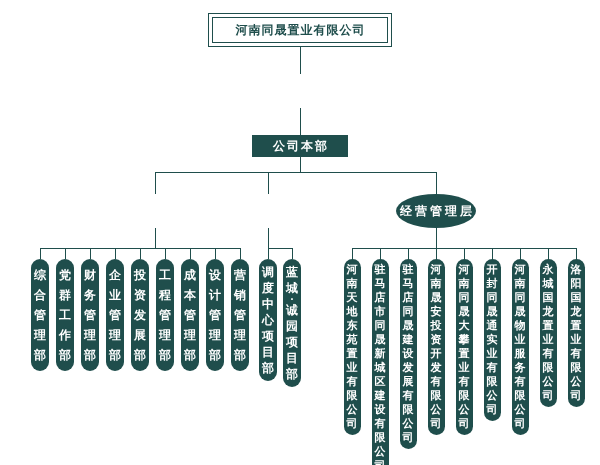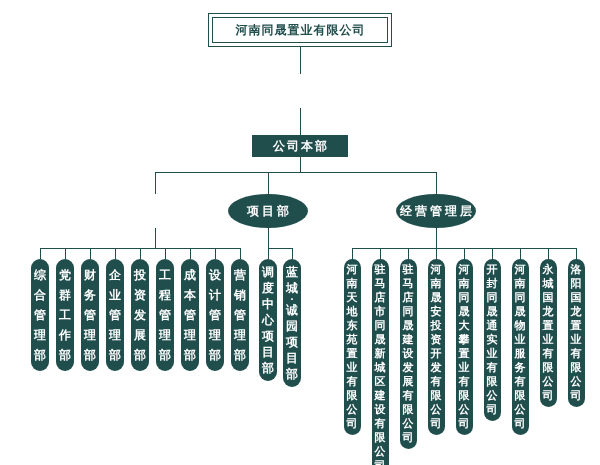--- a/index.html
+++ b/index.html
@@ -88,21 +88,20 @@
     </svg>
 
   <div class="node root-box" style="left:208px; top:13px; width:184px; height:34px;">
     <div class="root-inner">河南同晟置业有限公司</div>
   </div>
 
 
   <div class="node rectnode" style="left:252px; top:135px; width:96px; height:22px;">公司本部</div>
 
 
-  <div class="node ellipse" style="left:228px; top:194px; width:80px; height:34px;">项目部</div>
 
   <div class="node ellipse" style="left:396px; top:194px; width:80px; height:34px;">经营管理层</div>
 <div class="bar" style="left: 31px; top: 259px; width: 18px; padding-top: 6px; padding-bottom: 6px; font-size: 12px;">
       <span class="bar-char" style="height: 20px; line-height: 20px;">综</span>
       <span class="bar-char" style="height: 20px; line-height: 20px;">合</span>
       <span class="bar-char" style="height: 20px; line-height: 20px;">管</span>
       <span class="bar-char" style="height: 20px; line-height: 20px;">理</span>
       <span class="bar-char" style="height: 20px; line-height: 20px;">部</span>
     </div>
     <div class="bar" style="left: 56px; top: 259px; width: 18px; padding-top: 6px; padding-bottom: 6px; font-size: 12px;">

